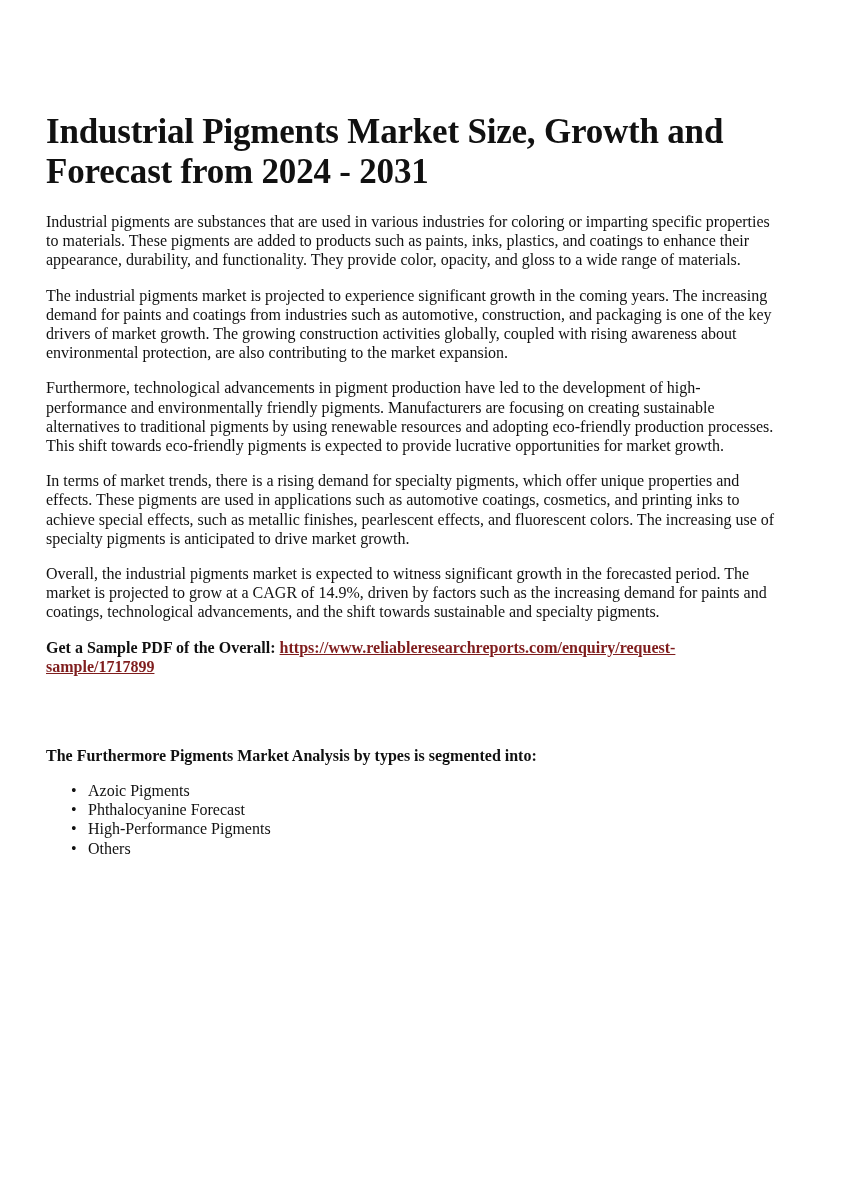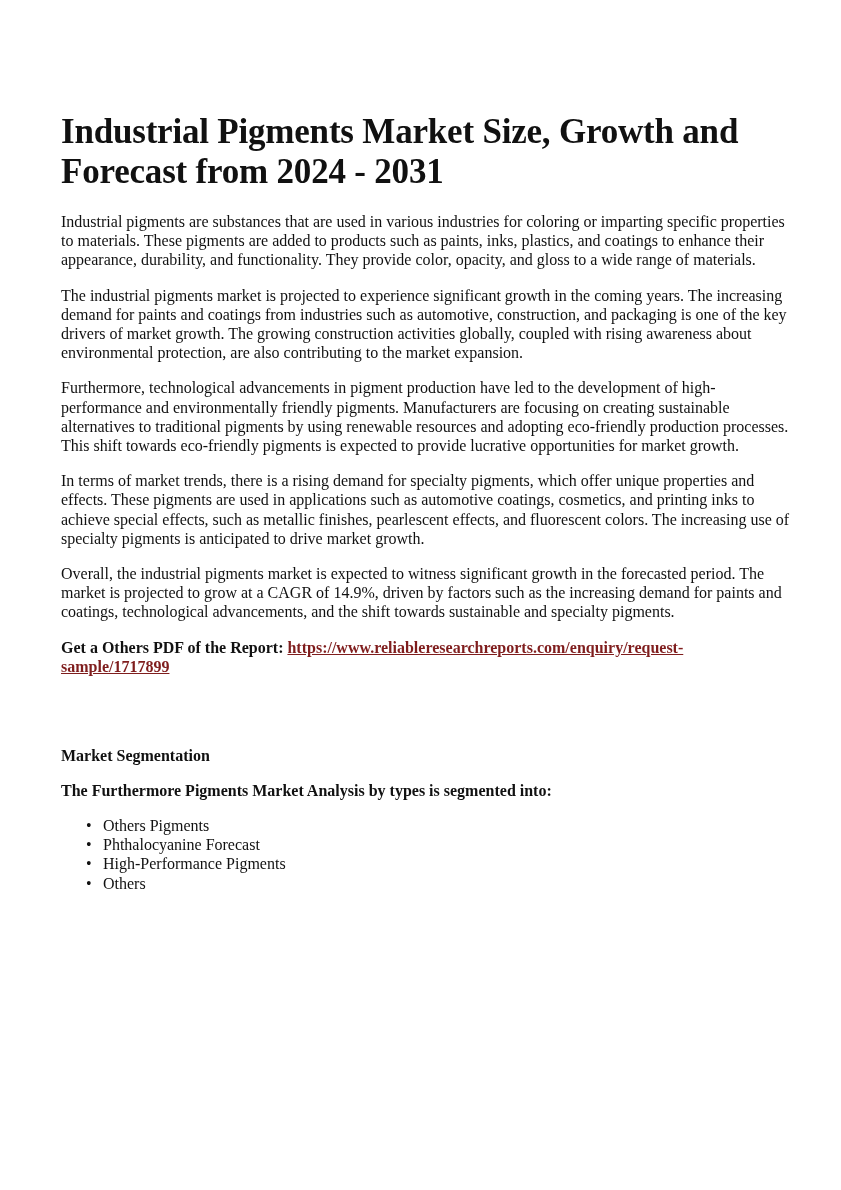--- a/index.html
+++ b/index.html
@@ -1,18 +1,18 @@
 <!DOCTYPE html>
 <html><head>
 <meta charset="utf-8">
 <style>
   html, body { margin: 0; padding: 0; background: #ffffff; }
   body { width: 841px; height: 1190px; overflow: hidden; position: relative; }
   .page {
-    position: absolute; left: 61px; top: 112px; width: 730px;
+    position: absolute; left: 46px; top: 112px; width: 730px;
     font-family: "Liberation Serif", serif; color: #111111;
   }
   h1 {
     font-family: "Liberation Serif", serif;
     font-size: 35px; line-height: 40px; font-weight: bold;
     margin: 0 0 20px 0; letter-spacing: -0.2px;
   }
   .section-head {
     font-size: 16px; line-height: 19px; font-weight: bold; margin: 0 0 16px 0;
   }
@@ -34,26 +34,25 @@
   <h1>Industrial Pigments Market Size, Growth and Forecast from 2024 - 2031</h1>
 
 
   <p>Industrial pigments are substances that are used in various industries for coloring or imparting specific properties to materials. These pigments are added to products such as paints, inks, plastics, and coatings to enhance their appearance, durability, and functionality. They provide color, opacity, and gloss to a wide range of materials.</p>
   <p>The industrial pigments market is projected to experience significant growth in the coming years. The increasing demand for paints and coatings from industries such as automotive, construction, and packaging is one of the key drivers of market growth. The growing construction activities globally, coupled with rising awareness about environmental protection, are also contributing to the market expansion.</p>
   <p>Furthermore, technological advancements in pigment production have led to the development of high-performance and environmentally friendly pigments. Manufacturers are focusing on creating sustainable alternatives to traditional pigments by using renewable resources and adopting eco-friendly production processes. This shift towards eco-friendly pigments is expected to provide lucrative opportunities for market growth.</p>
   <p>In terms of market trends, there is a rising demand for specialty pigments, which offer unique properties and effects. These pigments are used in applications such as automotive coatings, cosmetics, and printing inks to achieve special effects, such as metallic finishes, pearlescent effects, and fluorescent colors. The increasing use of specialty pigments is anticipated to drive market growth.</p>
   <p>Overall, the industrial pigments market is expected to witness significant growth in the forecasted period. The market is projected to grow at a CAGR of 14.9%, driven by factors such as the increasing demand for paints and coatings, technological advancements, and the shift towards sustainable and specialty pigments.</p>
 
   <p class="sample-line">
-    <span class="sample-label">Get a Others PDF of the Report:</span>
+    <span class="sample-label">Get a Sample PDF of the Overall:</span>
     <a class="link" style="color: #7f1d1d; font-weight: bold;">https://www.reliableresearchreports.com/enquiry/request-sample/1717899</a>
   </p>
 
-  <div class="section-head">Market Segmentation</div>
   <div class="seg-head">The Furthermore Pigments Market Analysis by types is segmented into:</div>
 
   <ul>
-    <li><span class="bullet">•</span><span>Others Pigments</span></li>
+    <li><span class="bullet">•</span><span>Azoic Pigments</span></li>
     <li><span class="bullet">•</span><span>Phthalocyanine Forecast</span></li>
     <li><span class="bullet">•</span><span>High-Performance Pigments</span></li>
     <li><span class="bullet">•</span><span>Others</span></li>
   </ul>
 </div>
 
 </body></html>

